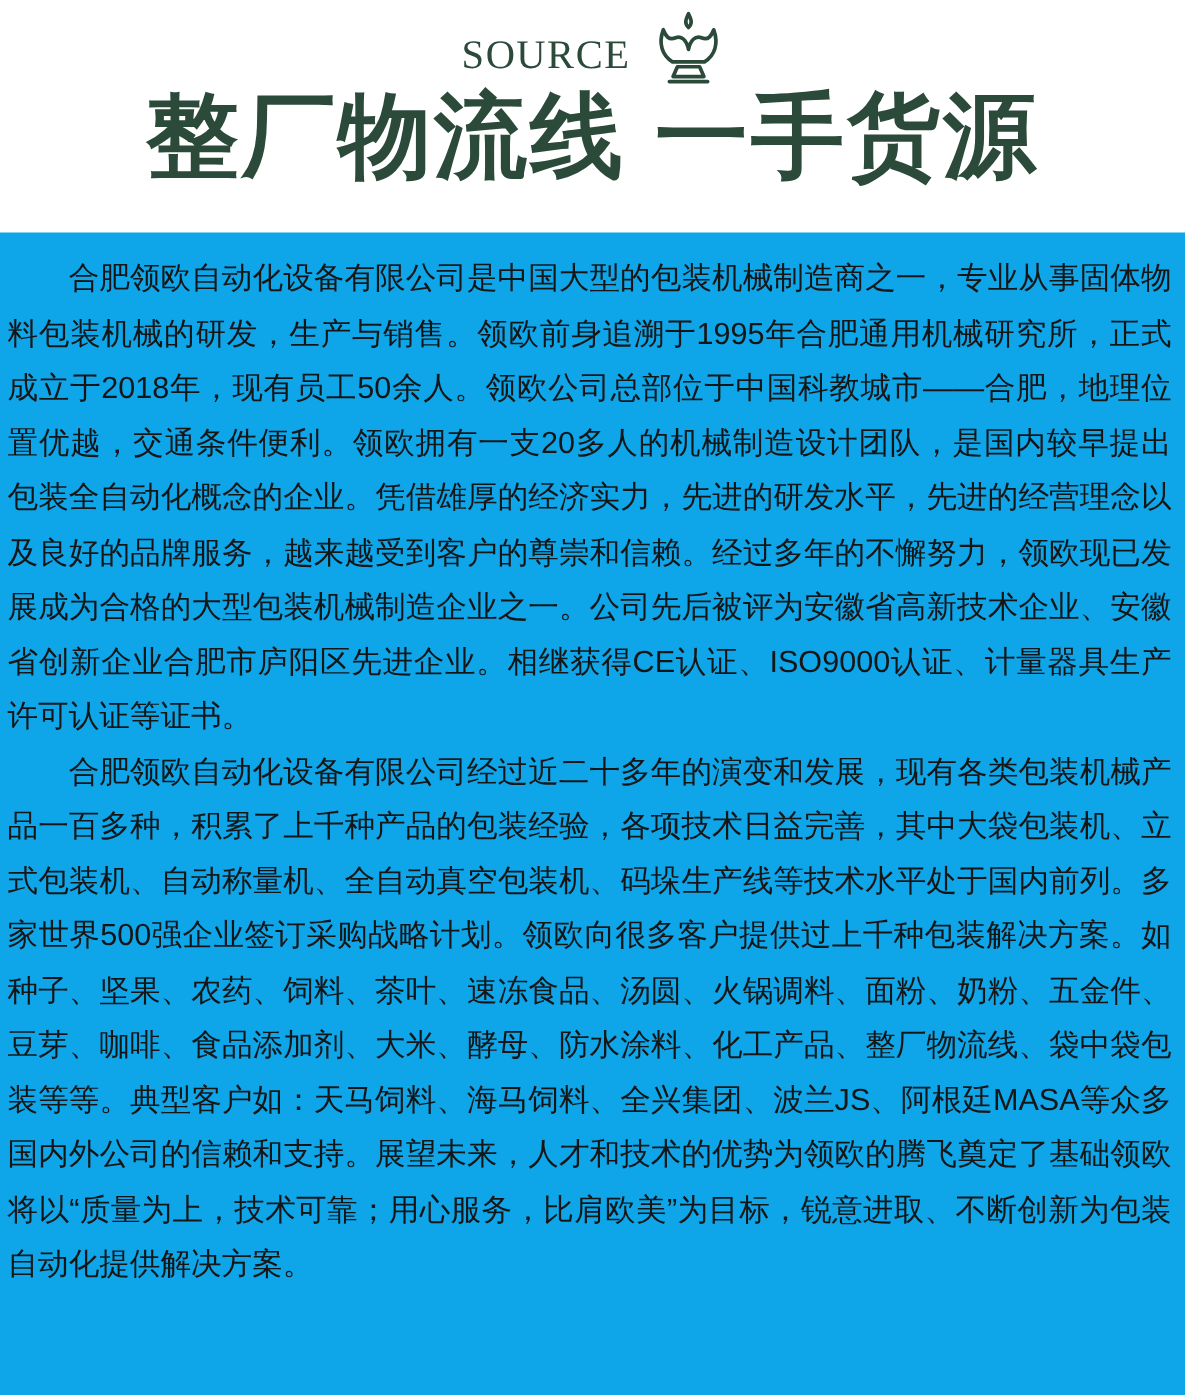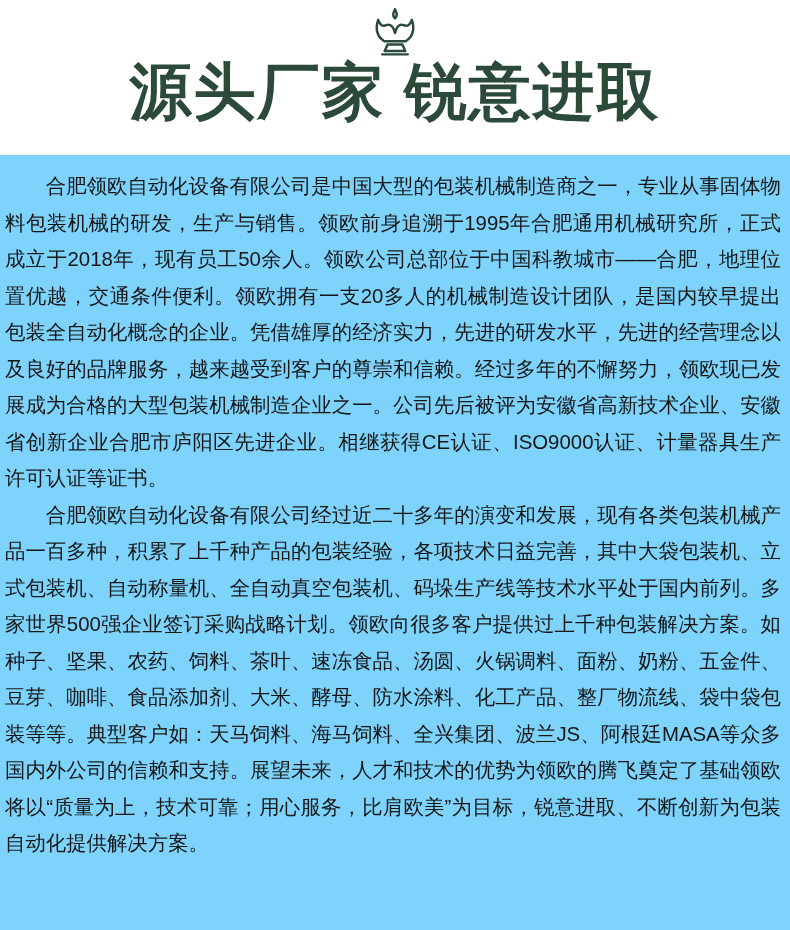--- a/index.html
+++ b/index.html
@@ -41,53 +41,54 @@
     color: #2b4a3a;
     font-size: 62px;
     font-weight: 900;
     letter-spacing: 2px;
     line-height: 1.1;
     font-family: "Liberation Sans", sans-serif;
     white-space: nowrap;
   }
   
   .intro {
-    background: #7dd3fc;
+    background: #0ea5e9;
     height: 775px;
     padding: 13px 9px 10px 5px;
   }
   .para {
     color: #161616;
     font-size: 20.4px;
     line-height: 36.5px;
     text-align: justify;
     font-family: "Liberation Sans", sans-serif;
   }
   .para.indent { text-indent: 2em; }
 </style>
 </head>
 <body>
 
 <div class="page">
 
   <header class="header">
     <div class="eyebrow">
+      <span class="word">SOURCE</span>
       <span class="crown">
         <svg width="46" height="52" viewBox="0 0 56 62" fill="none" stroke="#2b4a3a" stroke-width="3" stroke-linecap="round" stroke-linejoin="round">
 
           <path d="M28 2 C25.6 7 24.6 9.8 28 13.2 C31.4 9.8 30.4 7 28 2 Z"></path>
 
           <path d="M28 31 C26.5 23.5 22.5 19.5 17.5 21.5 C12 24 9.5 20 7.5 15 C3.5 26 6.5 36 15 41 L41 41 C49.5 36 52.5 26 48.5 15 C46.5 20 44 24 38.5 21.5 C33.5 19.5 29.5 23.5 28 31 Z"></path>
 
           <path d="M19 45 L37 45 L40.5 53 L15.5 53 Z"></path>
           <path d="M12.5 57 L43.5 57"></path>
         </svg>
       </span>
     </div>
-    <h1 class="main-title">源头厂家 锐意进取</h1>
+    <h1 class="main-title">整厂物流线 一手货源</h1>
   </header>
 
   <main class="intro">
     <p class="para indent">合肥领欧自动化设备有限公司是中国大型的包装机械制造商之一，专业从事固体物料包装机械的研发，生产与销售。领欧前身追溯于1995年合肥通用机械研究所，正式成立于2018年，现有员工50余人。领欧公司总部位于中国科教城市——合肥，地理位置优越，交通条件便利。领欧拥有一支20多人的机械制造设计团队，是国内较早提出包装全自动化概念的企业。凭借雄厚的经济实力，先进的研发水平，先进的经营理念以及良好的品牌服务，越来越受到客户的尊崇和信赖。经过多年的不懈努力，领欧现已发展成为合格的大型包装机械制造企业之一。公司先后被评为安徽省高新技术企业、安徽省创新企业合肥市庐阳区先进企业。相继获得CE认证、ISO9000认证、计量器具生产许可认证等证书。</p>
     <p class="para indent">合肥领欧自动化设备有限公司经过近二十多年的演变和发展，现有各类包装机械产品一百多种，积累了上千种产品的包装经验，各项技术日益完善，其中大袋包装机、立式包装机、自动称量机、全自动真空包装机、码垛生产线等技术水平处于国内前列。多家世界500强企业签订采购战略计划。领欧向很多客户提供过上千种包装解决方案。如种子、坚果、农药、饲料、茶叶、速冻食品、汤圆、火锅调料、面粉、奶粉、五金件、豆芽、咖啡、食品添加剂、大米、酵母、防水涂料、化工产品、整厂物流线、袋中袋包装等等。典型客户如：天马饲料、海马饲料、全兴集团、波兰JS、阿根廷MASA等众多国内外公司的信赖和支持。展望未来，人才和技术的优势为领欧的腾飞奠定了基础领欧将以“质量为上，技术可靠；用心服务，比肩欧美”为目标，锐意进取、不断创新为包装自动化提供解决方案。</p>
   </main>
 
 </div>
 
 </body></html>

